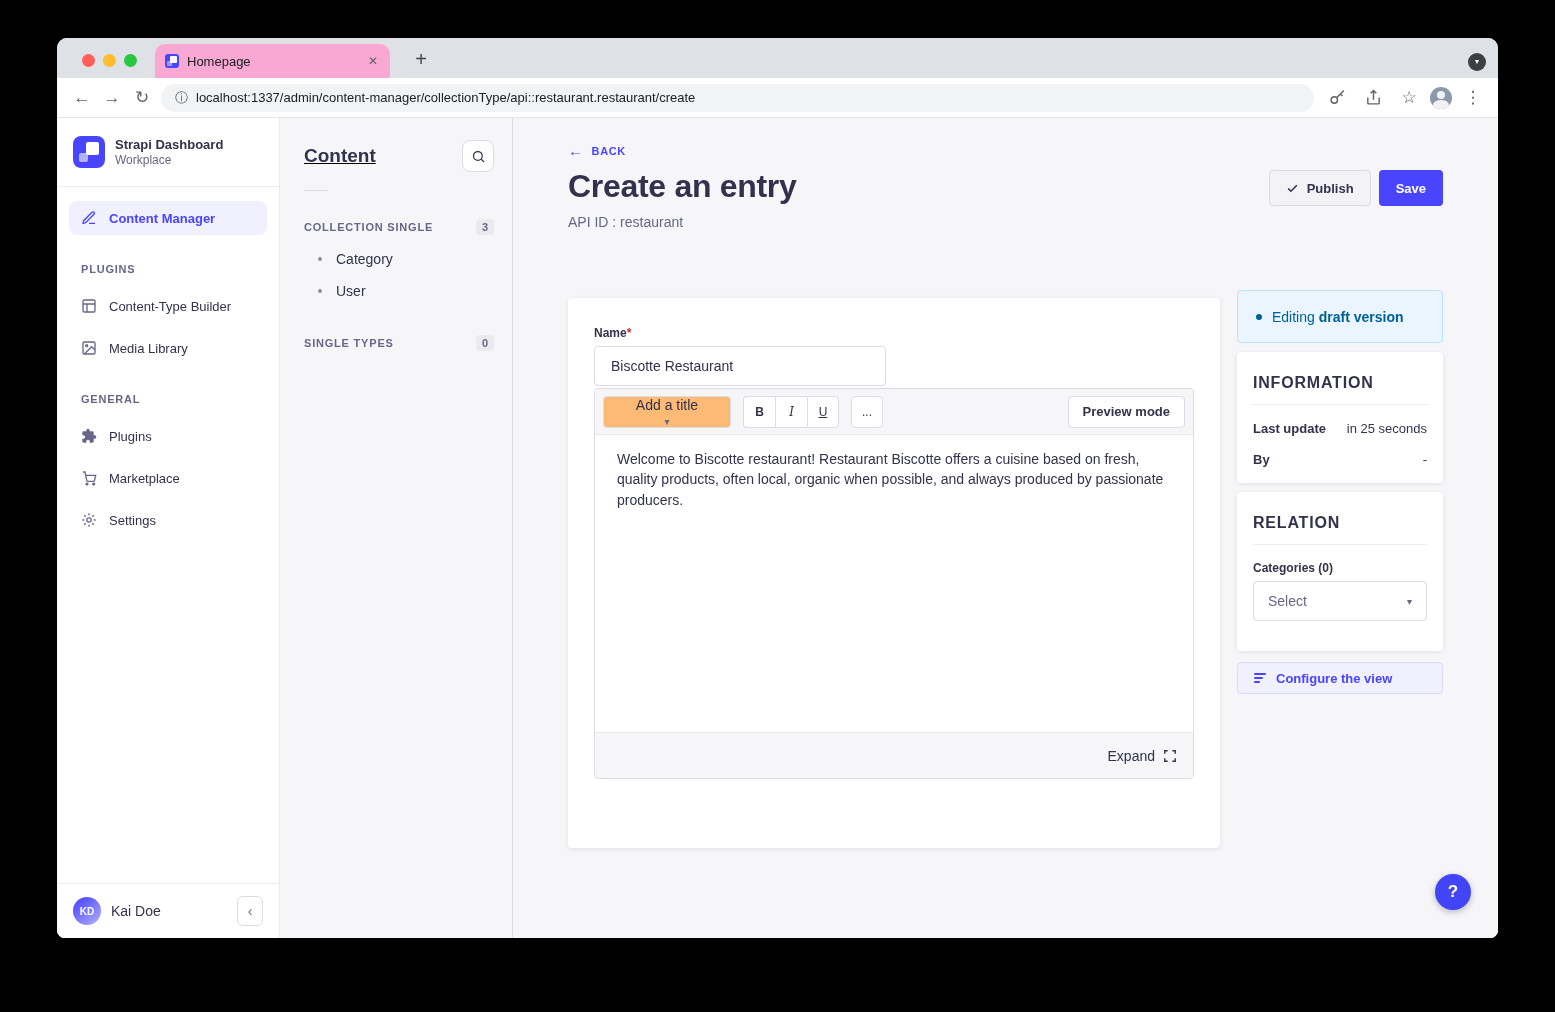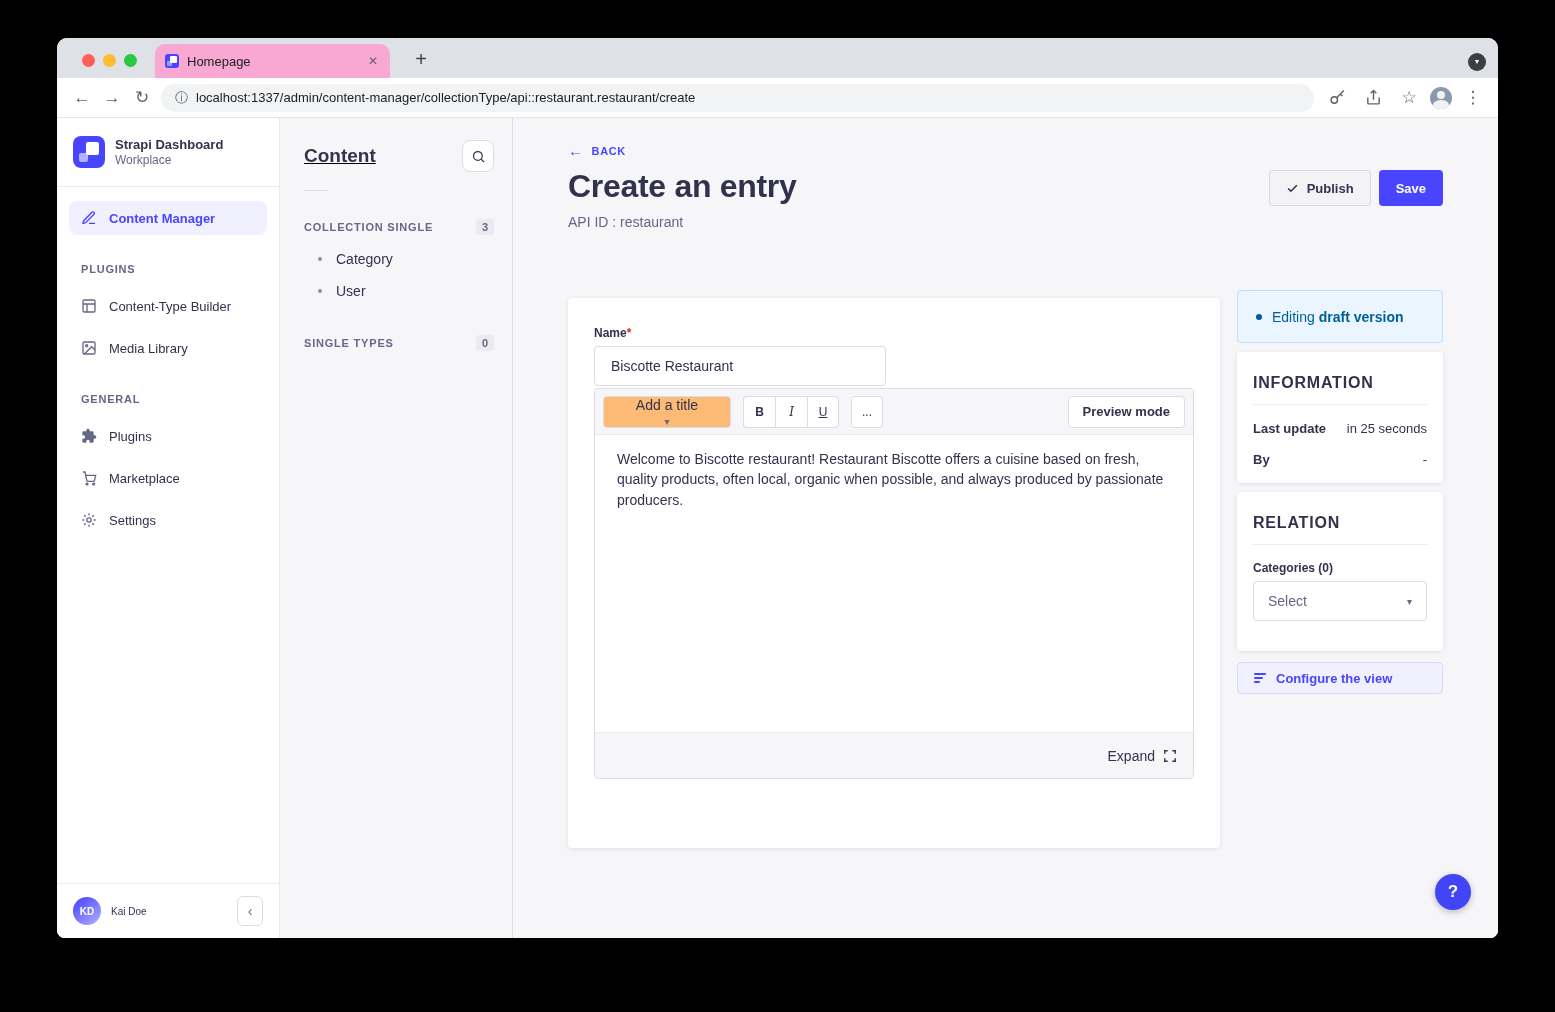--- a/index.html
+++ b/index.html
@@ -47,21 +47,21 @@
   .brand-sub { font-size:12px; color:#666687; }
   .nav-item { display:flex; align-items:center; gap:12px; margin:8px 12px; padding:9px 12px; border-radius:8px;
     font-size:13px; font-weight:500; color:#32324d; cursor:pointer; }
   .nav-item.active { background:#f0f0ff; color:#4945ff; font-weight:600; margin-top:14px; }
   .nav-item svg { flex:0 0 auto; }
   .side-header { font-size:11px; font-weight:700; letter-spacing:0.8px; color:#666687; padding:20px 24px 6px; }
   .side-footer { position:absolute; left:0; right:0; bottom:0; border-top:1px solid #eaeaef; padding:12px 16px;
     display:flex; align-items:center; gap:10px; }
   .kd-avatar { width:28px; height:28px; border-radius:50%; background:linear-gradient(140deg,#5753ff 20%,#b3b2ff 100%);
     color:#fff; font-size:10px; font-weight:700; display:flex; align-items:center; justify-content:center; }
-  .kd-name { font-size:10px; color:#32324d; flex:1; }
+  .kd-name { font-size:14px; color:#32324d; flex:1; }
   .collapse-btn { width:26px; height:30px; border:1px solid #dcdce4; border-radius:6px; background:#fff;
     color:#666687; font-size:14px; display:flex; align-items:center; justify-content:center; cursor:pointer; }
 
   .subnav { width:233px; background:#f6f6f9; border-right:1px solid #dcdce4; flex:0 0 auto; position:relative; }
   .subnav-title-row { display:flex; align-items:center; justify-content:space-between; padding:22px 18px 0 24px;text-decoration:underline; }
   .subnav-title { font-size:19px; font-weight:700; color:#32324d; }
   .search-btn { width:32px; height:32px; background:#fff; border:1px solid #dcdce4; border-radius:8px;
     display:flex; align-items:center; justify-content:center; cursor:pointer; }
   .subnav-divider { width:24px; height:1px; background:#dcdce4; margin:18px 0 14px 24px; }
   .subnav-sect { display:flex; align-items:center; justify-content:space-between; padding:14px 18px 8px 24px; }

